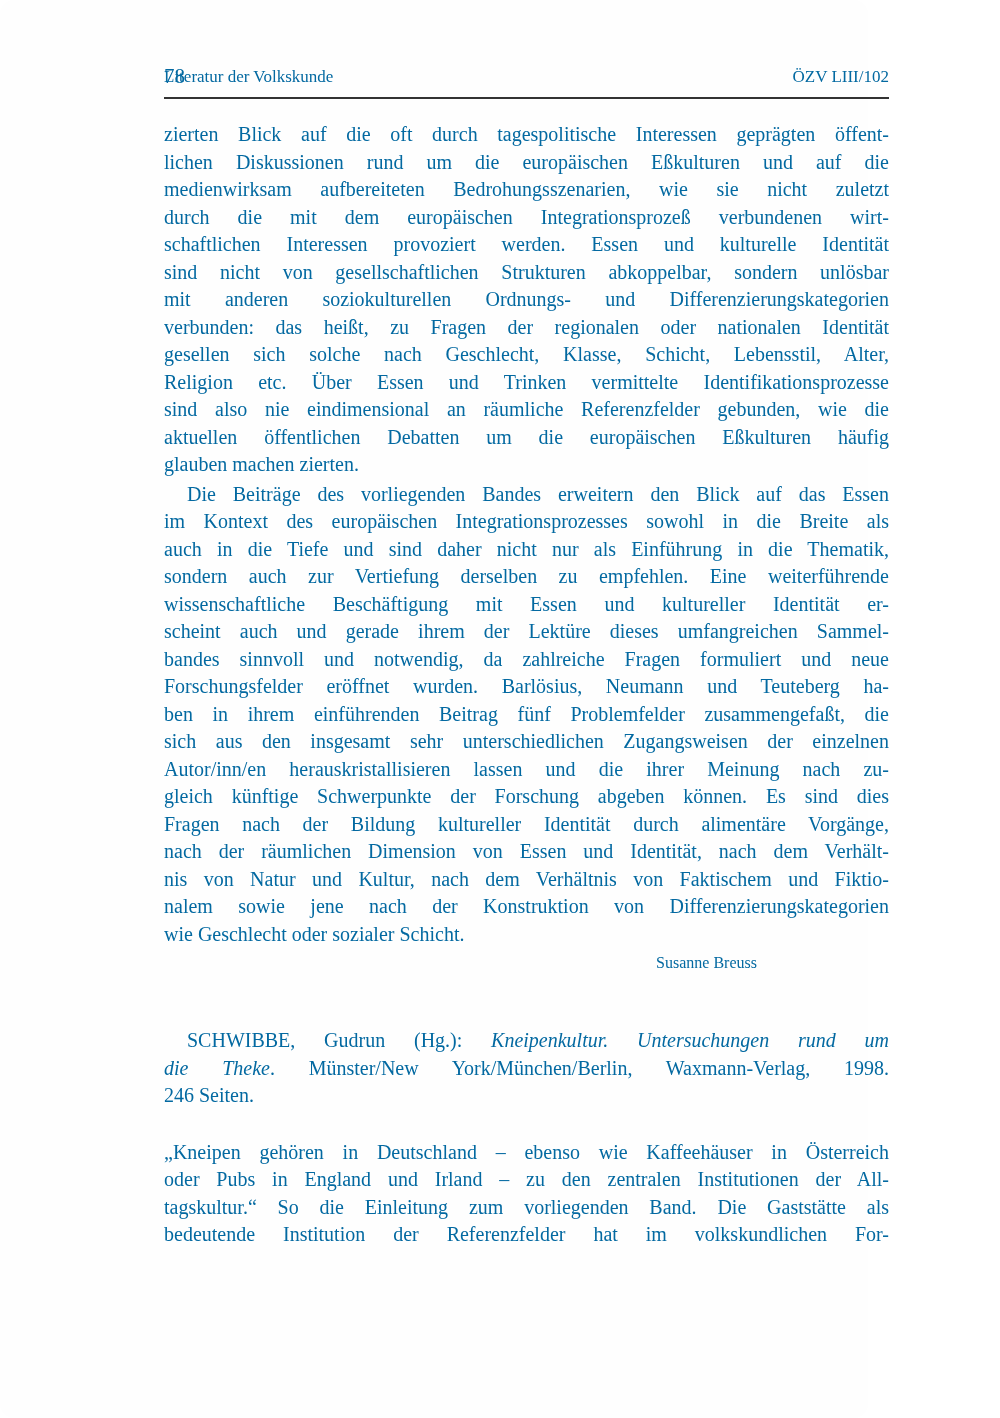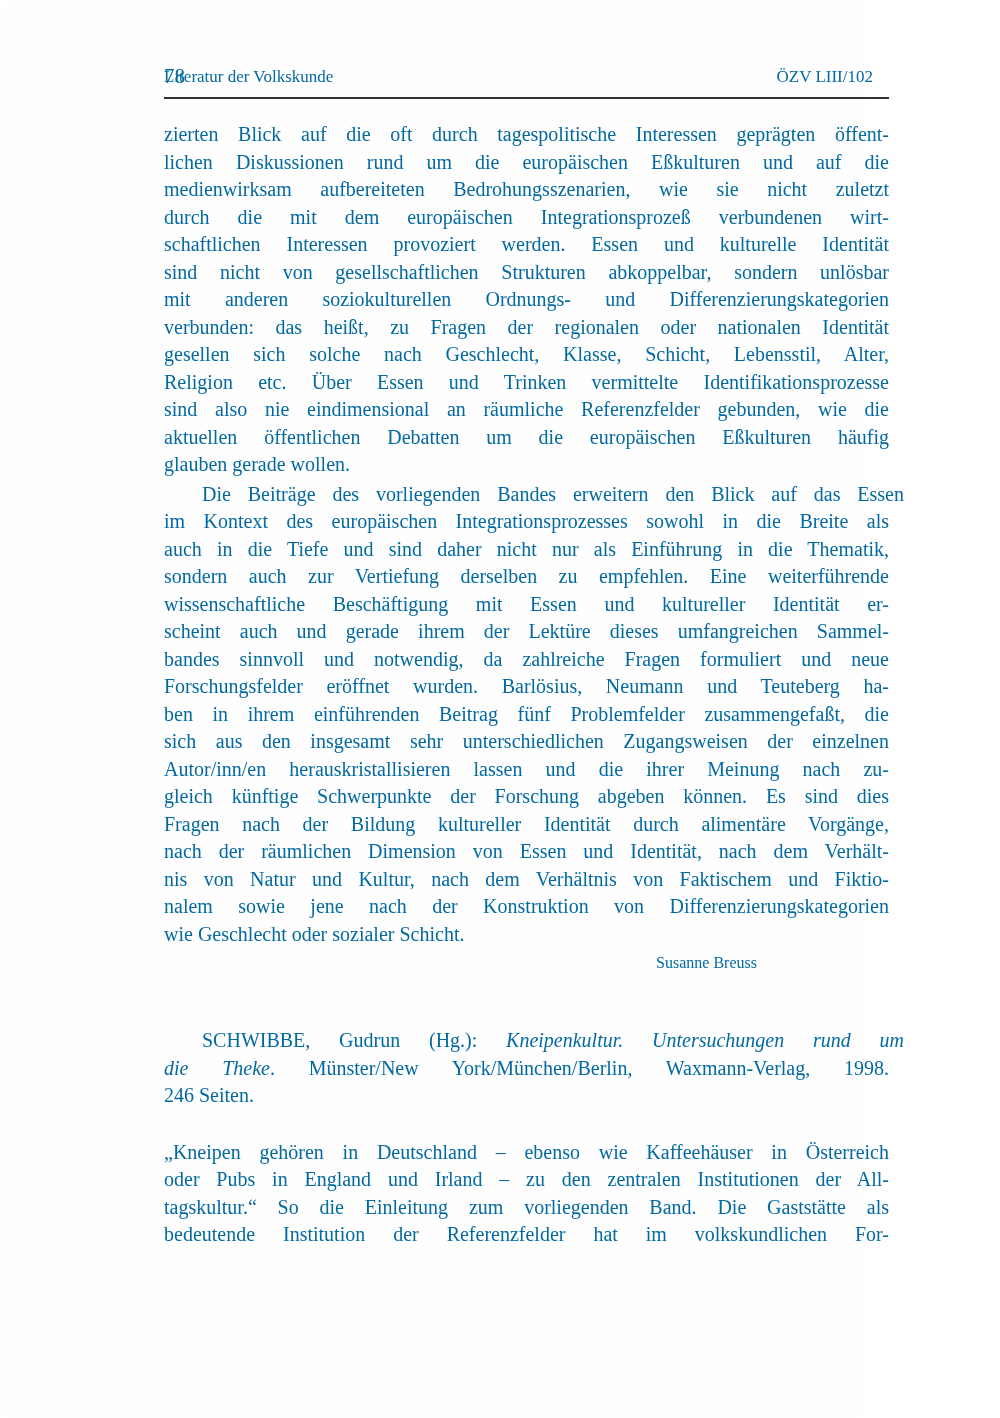--- a/index.html
+++ b/index.html
@@ -1,25 +1,25 @@
 <!DOCTYPE html>
 <html><head>
   <meta charset="utf-8">
   <style>
     html, body { margin: 0; padding: 0; background: #ffffff; }
     body { width: 1000px; height: 1418px; position: relative; overflow: hidden; }
     .page { position: absolute; left: 0; top: 0; width: 868px; height: 1418px; background: #fefefe; color: #0369a1; font-family: "Liberation Serif", "DejaVu Serif", serif; border-radius: 14px; }
     .header { position: absolute; left: 164px; top: 64px; width: 725px; height: 30px; }
     .hdr-num { position: absolute; left: 0; top: 0; font-size: 21px; }
     .hdr-title { position: absolute; left: 0; width: 725px; top: 3px; text-align: left; font-size: 17px; }
-    .hdr-vol { position: absolute; right: 16px; top: 3px; font-size: 17px; margin-left: 32px; }
+    .hdr-vol { position: absolute; right: 0; top: 3px; font-size: 17px; margin-left: 32px; }
     .rule { position: absolute; left: 164px; top: 97px; width: 725px; height: 2px; background: #333; }
     .line { position: absolute; left: 164px; width: 725px; font-size: 20px; line-height: 27.5px; white-space: nowrap; text-align: justify; text-align-last: justify; }
     .line.last { text-align-last: left; }
-    .line.indent { left: 187px; width: 702px; margin-left: 15px; }
+    .line.indent { left: 187px; width: 702px; }
     .sig { position: absolute; right: 111px; font-size: 16px; line-height: 27.5px; }
     em { font-style: italic; }
   </style>
 </head>
 <body>
 
 <div class="page">
   <div class="header">
     <span class="hdr-num">78</span>
     <span class="hdr-title">Literatur der Volkskunde</span>
@@ -33,21 +33,21 @@
     <div class="line" style="top:176px">medienwirksam aufbereiteten Bedrohungsszenarien, wie sie nicht zuletzt</div>
     <div class="line" style="top:204px">durch die mit dem europäischen Integrationsprozeß verbundenen wirt-</div>
     <div class="line" style="top:231px">schaftlichen Interessen provoziert werden. Essen und kulturelle Identität</div>
     <div class="line" style="top:259px">sind nicht von gesellschaftlichen Strukturen abkoppelbar, sondern unlösbar</div>
     <div class="line" style="top:286px">mit anderen soziokulturellen Ordnungs- und Differenzierungskategorien</div>
     <div class="line" style="top:314px">verbunden: das heißt, zu Fragen der regionalen oder nationalen Identität</div>
     <div class="line" style="top:341px">gesellen sich solche nach Geschlecht, Klasse, Schicht, Lebensstil, Alter,</div>
     <div class="line" style="top:369px">Religion etc. Über Essen und Trinken vermittelte Identifikationsprozesse</div>
     <div class="line" style="top:396px">sind also nie eindimensional an räumliche Referenzfelder gebunden, wie die</div>
     <div class="line" style="top:424px">aktuellen öffentlichen Debatten um die europäischen Eßkulturen häufig</div>
-    <div class="line last" style="top:451px">glauben gerade wollen.</div>
+    <div class="line last" style="top:451px">glauben machen zierten.</div>
   </div>
 
   <div>
     <div class="line indent" style="top:481px">Die Beiträge des vorliegenden Bandes erweitern den Blick auf das Essen</div>
     <div class="line" style="top:508px">im Kontext des europäischen Integrationsprozesses sowohl in die Breite als</div>
     <div class="line" style="top:536px">auch in die Tiefe und sind daher nicht nur als Einführung in die Thematik,</div>
     <div class="line" style="top:563px">sondern auch zur Vertiefung derselben zu empfehlen. Eine weiterführende</div>
     <div class="line" style="top:591px">wissenschaftliche Beschäftigung mit Essen und kultureller Identität er-</div>
     <div class="line" style="top:618px">scheint auch und gerade ihrem der Lektüre dieses umfangreichen Sammel-</div>
     <div class="line" style="top:646px">bandes sinnvoll und notwendig, da zahlreiche Fragen formuliert und neue</div>

